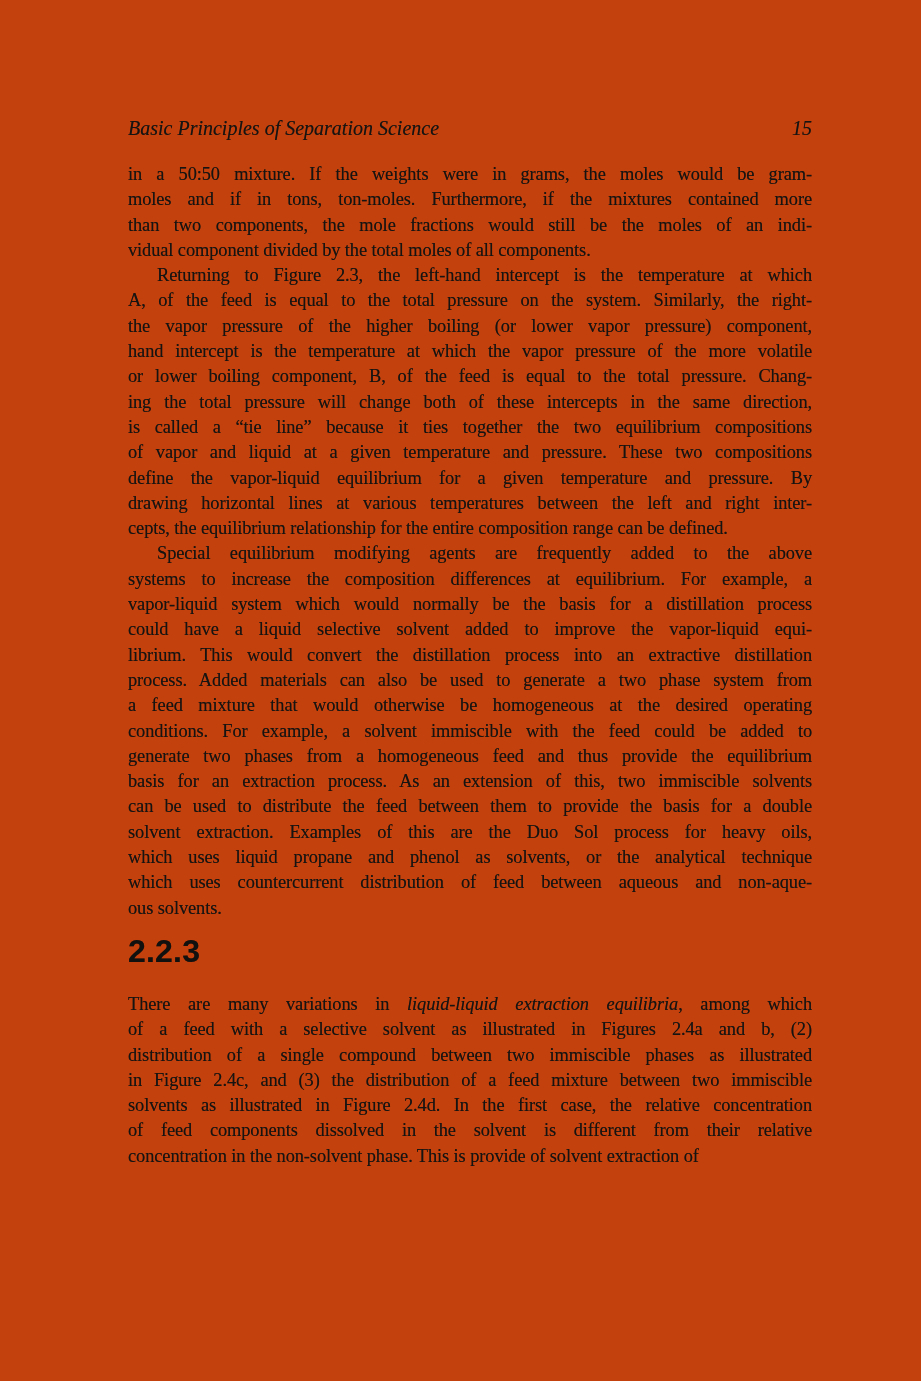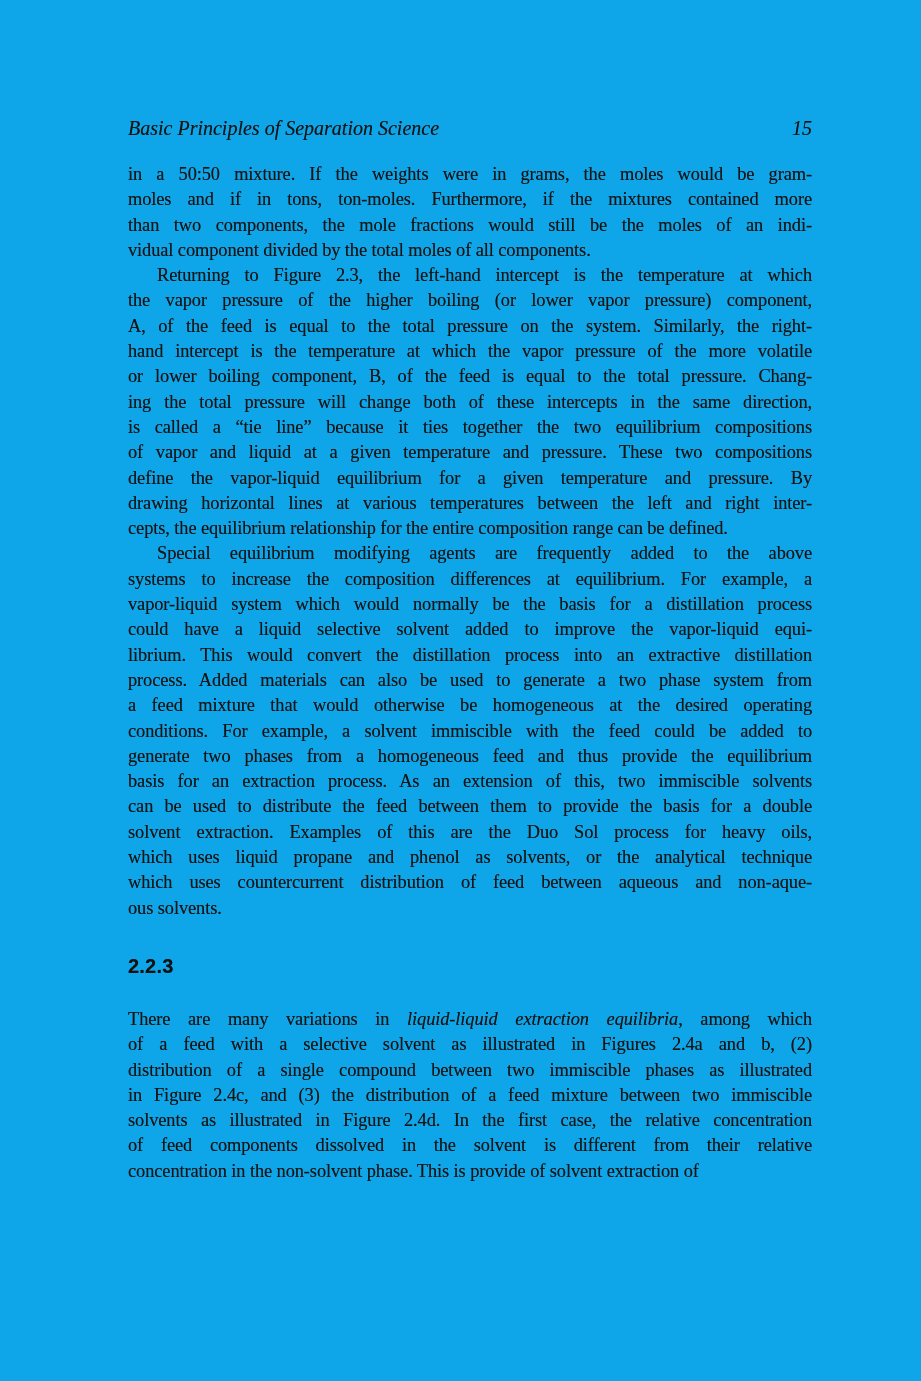--- a/index.html
+++ b/index.html
@@ -4,21 +4,21 @@
 <style>
   html, body {
     margin: 0;
     padding: 0;
     background: #ffffff;
   }
   .page {
     position: relative;
     width: 921px;
     height: 1381px;
-    background: #0ea5e9;
+    background: #c2410c;
     color: #151413;
     overflow: hidden;
   }
   .content {
     position: absolute;
     left: 128px;
     top: 115px;
     width: 684px;
   }
   .running-header {
@@ -46,25 +46,25 @@
     white-space: normal;
   }
   .line.last { text-align-last: left; }
   .line.indent { text-indent: 29px; }
   .em { font-style: italic; }
   .section-heading {
     display: flex;
     gap: 22px;
     font-family: "Liberation Sans", sans-serif;
     font-weight: bold;
-    font-size: 20px;
+    font-size: 32px;
     line-height: 28px;
     letter-spacing: 0.2px;
     color: #111110;
-    margin: 31px 0 27px 0;
+    margin: 16px 0 27px 0;
     text-shadow: 0 0 0.5px rgba(10,10,10,0.5);
   }
 </style>
 </head>
 <body>
 
 <div class="page">
   <div class="content">
 
     <div class="running-header">
@@ -74,22 +74,22 @@
 
     <div class="body-text">
         <div class="para">
           <div class="line"><span>in a 50:50 mixture. If the weights were in grams, the moles would be gram-</span></div>
           <div class="line"><span>moles and if in tons, ton-moles. Furthermore, if the mixtures contained more</span></div>
           <div class="line"><span>than two components, the mole fractions would still be the moles of an indi-</span></div>
           <div class="line last"><span>vidual component divided by the total moles of all components.</span></div>
         </div>
         <div class="para">
           <div class="line indent"><span>Returning to Figure 2.3, the left-hand intercept is the temperature at which</span></div>
+          <div class="line"><span>A, of the feed is equal to the total pressure on the system. Similarly, the right-</span></div>
           <div class="line"><span>the vapor pressure of the higher boiling (or lower vapor pressure) component,</span></div>
-          <div class="line"><span>A, of the feed is equal to the total pressure on the system. Similarly, the right-</span></div>
           <div class="line"><span>hand intercept is the temperature at which the vapor pressure of the more volatile</span></div>
           <div class="line"><span>or lower boiling component, B, of the feed is equal to the total pressure. Chang-</span></div>
           <div class="line"><span>ing the total pressure will change both of these intercepts in the same direction,</span></div>
           <div class="line"><span>is called a “tie line” because it ties together the two equilibrium compositions</span></div>
           <div class="line"><span>of vapor and liquid at a given temperature and pressure. These two compositions</span></div>
           <div class="line"><span>define the vapor-liquid equilibrium for a given temperature and pressure. By</span></div>
           <div class="line"><span>drawing horizontal lines at various temperatures between the left and right inter-</span></div>
           <div class="line last"><span>cepts, the equilibrium relationship for the entire composition range can be defined.</span></div>
         </div>
         <div class="para">

